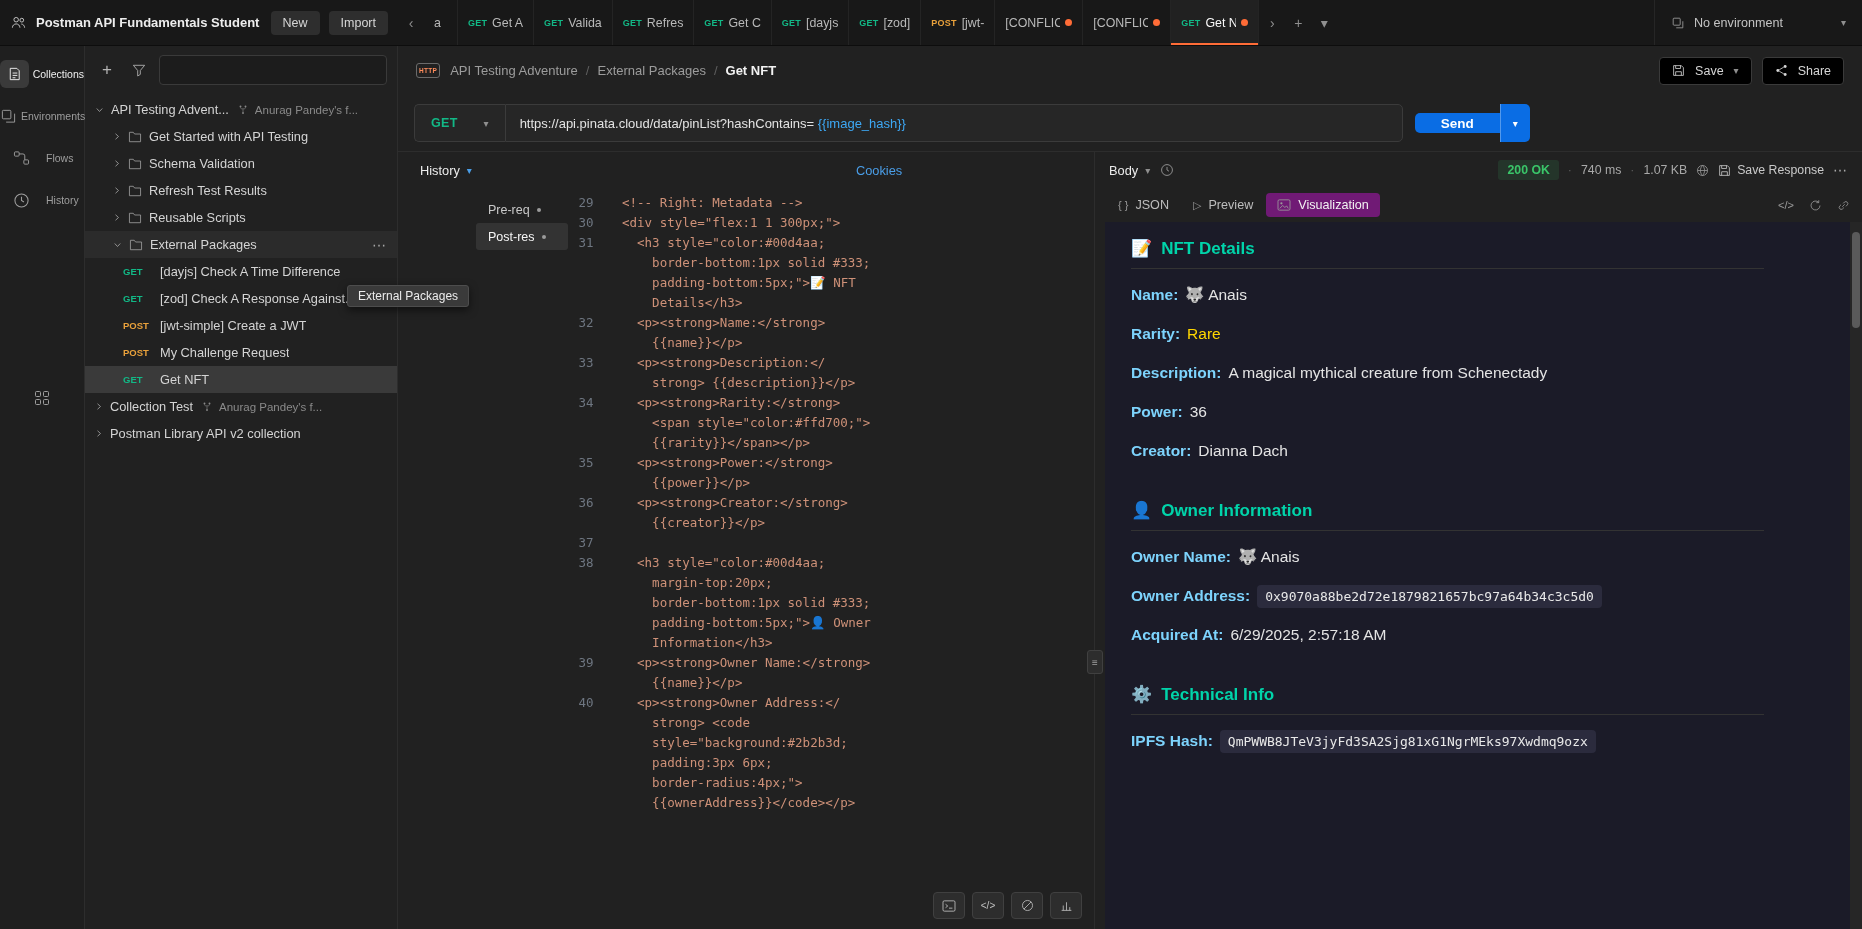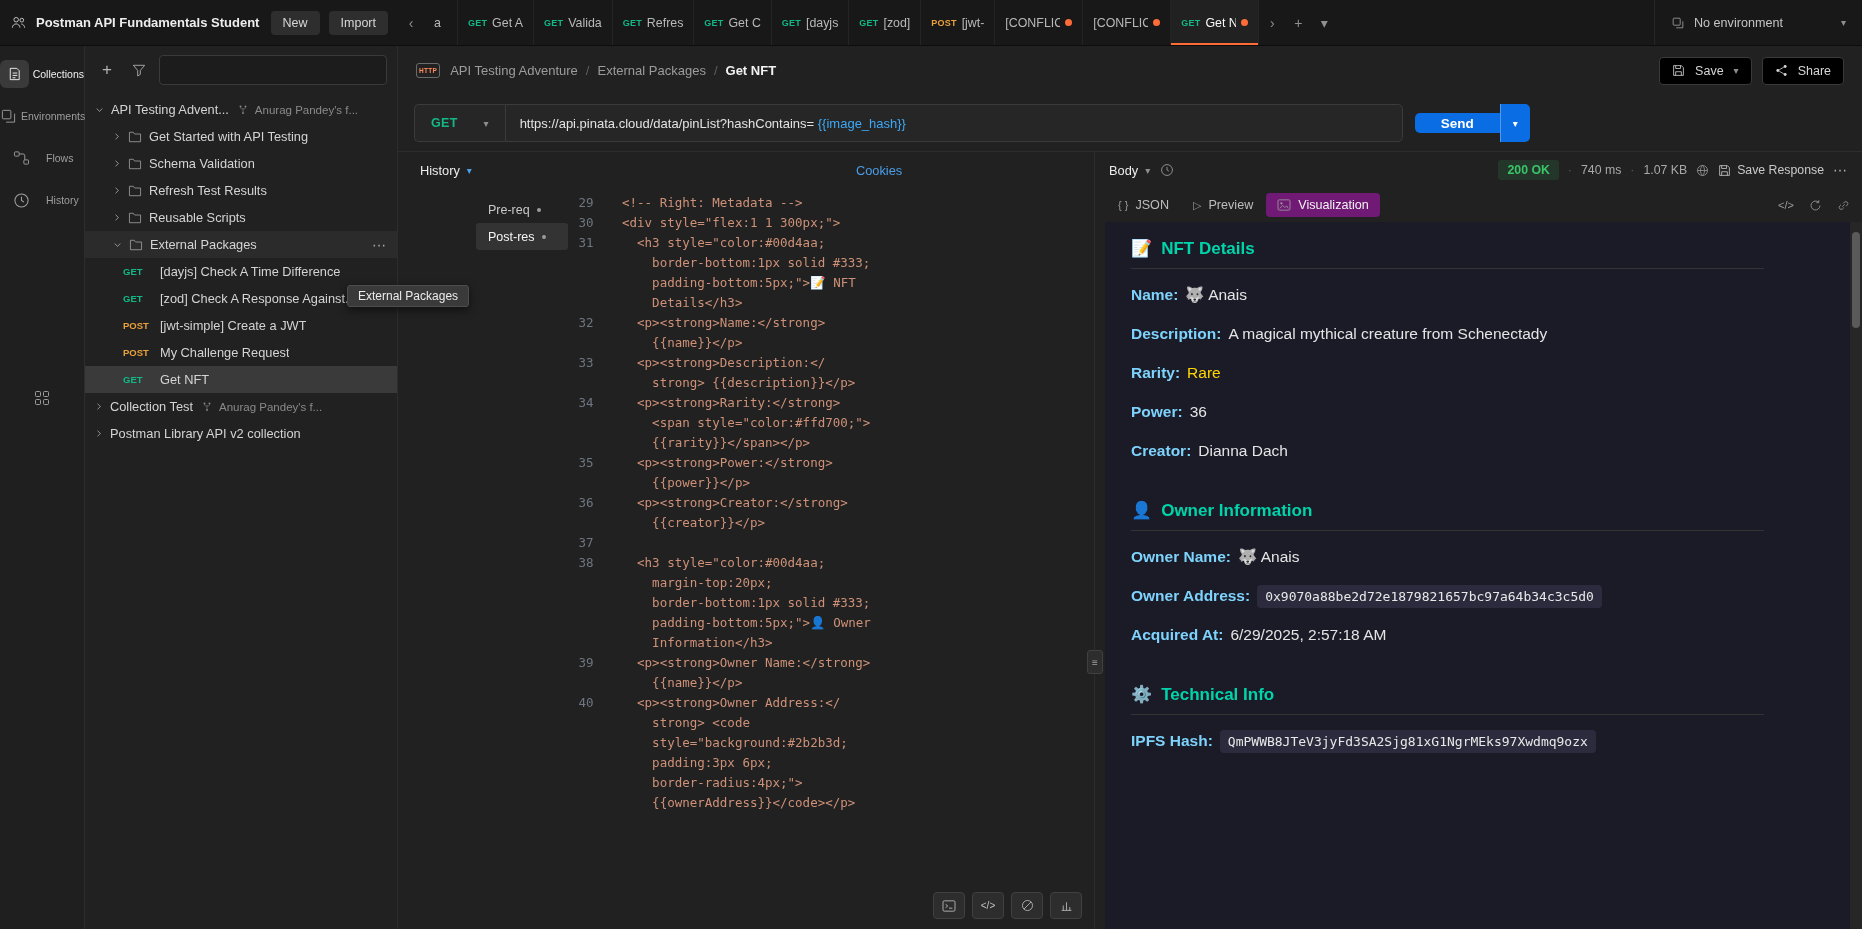--- a/index.html
+++ b/index.html
@@ -627,22 +627,22 @@
             </span>
           </div>
         </div>
 
         <div class="viz">
             <div class="viz-h">
               <span>📝</span>
               <span>NFT Details</span>
             </div>
             <div class="viz-row"><span class="viz-label">Name:</span><span class="viz-value">🐺 Anais</span></div>
+            <div class="viz-row"><span class="viz-label">Rarity:</span><span class="viz-value gold">Rare</span></div>
             <div class="viz-row"><span class="viz-label">Description:</span><span class="viz-value">A magical mythical creature from Schenectady</span></div>
-            <div class="viz-row"><span class="viz-label">Rarity:</span><span class="viz-value gold">Rare</span></div>
             <div class="viz-row"><span class="viz-label">Power:</span><span class="viz-value">36</span></div>
             <div class="viz-row"><span class="viz-label">Creator:</span><span class="viz-value">Dianna Dach</span></div>
             <div class="viz-h">
               <span>👤</span>
               <span>Owner Information</span>
             </div>
             <div class="viz-row"><span class="viz-label">Owner Name:</span><span class="viz-value">🐺 Anais</span></div>
             <div class="viz-row"><span class="viz-label">Owner Address:</span><span class="viz-value code">0x9070a88be2d72e1879821657bc97a64b34c3c5d0</span></div>
             <div class="viz-row"><span class="viz-label">Acquired At:</span><span class="viz-value">6/29/2025, 2:57:18 AM</span></div>
             <div class="viz-h">

